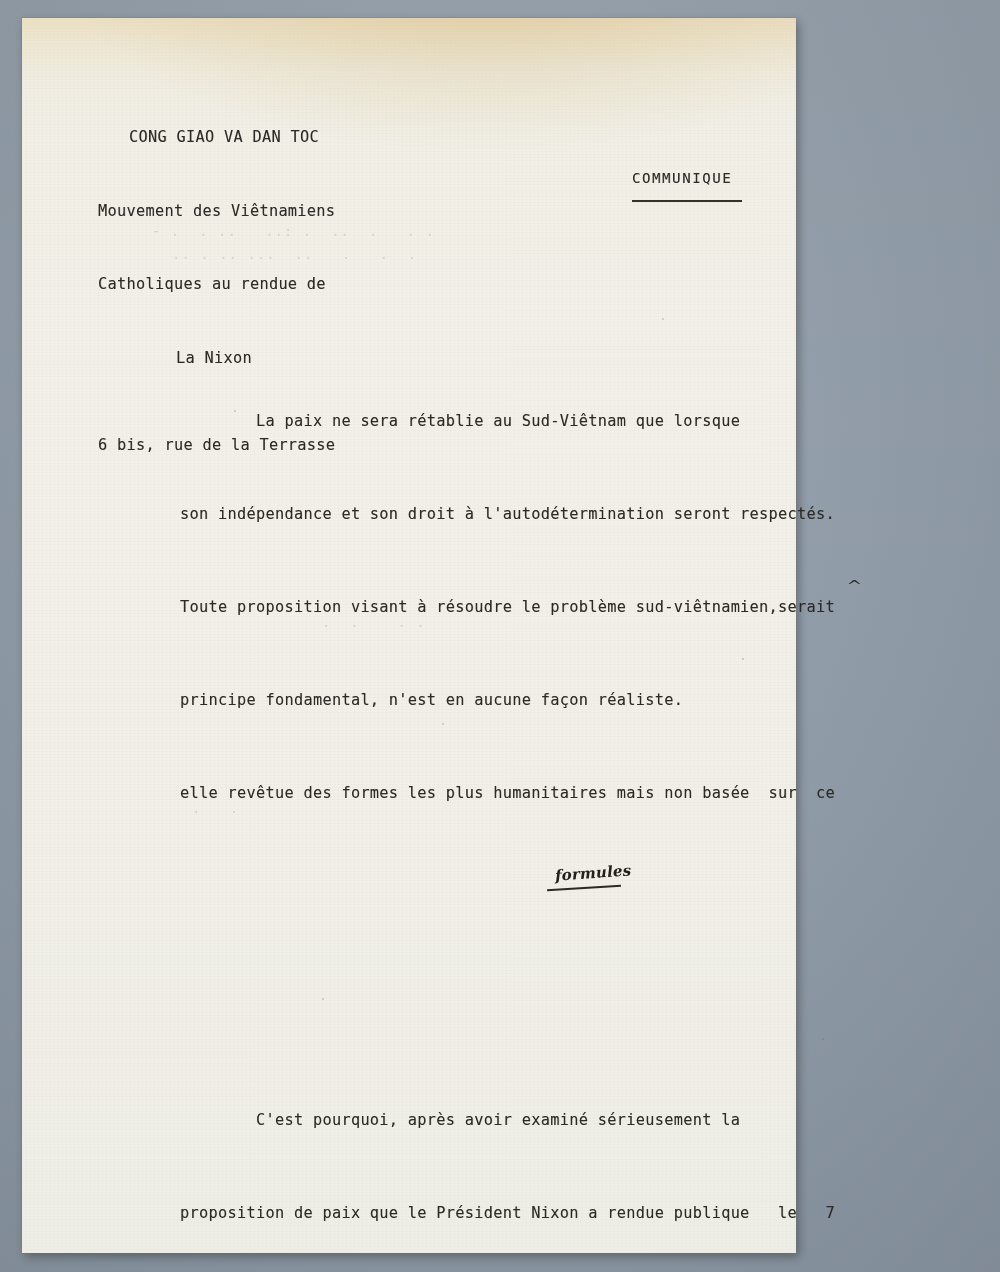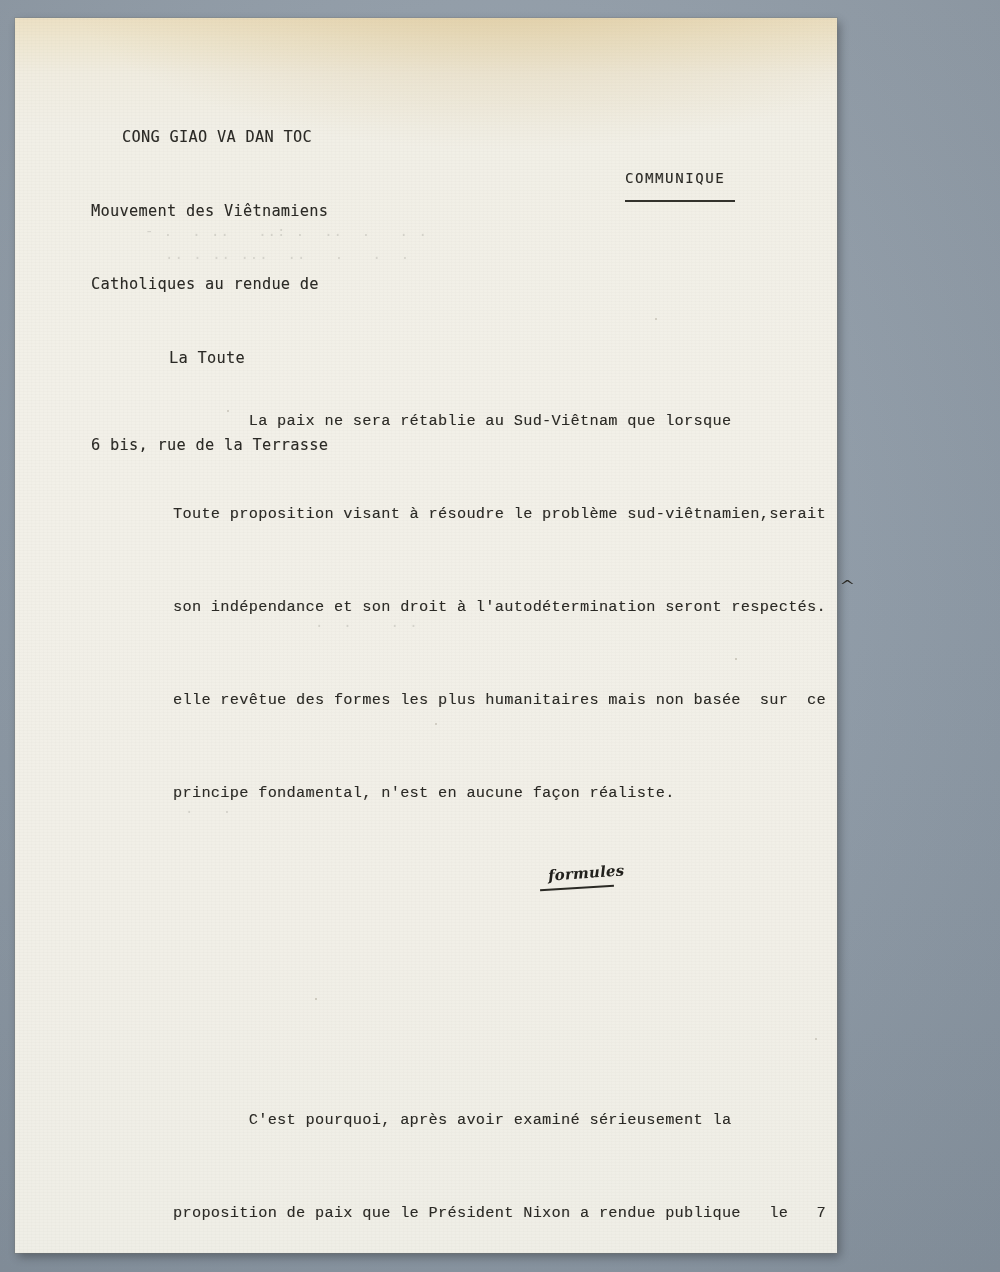--- a/index.html
+++ b/index.html
@@ -21,37 +21,36 @@
     position: absolute;
     inset: 0;
     background:
       radial-gradient(ellipse at 50% 45%, rgba(255,255,255,0.07) 0%, rgba(0,0,0,0.10) 100%),
       linear-gradient(180deg, #99a5b1 0%, #93a0ad 50%, #8e9ba8 100%);
   }
 
   
   .page {
     position: absolute;
-    left: 15px;
+    left: 22px;
     top: 18px;
     width: 774px;
     height: 1235px;
     background:
       linear-gradient(180deg,
         #ece0c4 0px,
         #eee6d0 22px,
         #f0ece0 55px,
         #f1efe6 110px,
         #f2f0e8 400px,
         #f1efe7 900px,
         #efeee6 1235px);
     box-shadow:
       0 0 0 1px rgba(120,120,110,0.25),
       3px 4px 9px rgba(0,0,0,0.30);
-    padding-left: 48px;
   }
   
   .page::before {
     content: "";
     position: absolute;
     inset: 0;
     pointer-events: none;
     background-image:
       repeating-linear-gradient(0deg, rgba(160,155,140,0.045) 0px, rgba(160,155,140,0.045) 1px, transparent 1px, transparent 3px),
       repeating-linear-gradient(90deg, rgba(160,155,140,0.040) 0px, rgba(160,155,140,0.040) 1px, transparent 1px, transparent 4px);
@@ -120,21 +119,21 @@
 
   
   .body-block {
     position: absolute;
     left: 158px;
     top: 233px;
     width: 760px;
   }
   .para { margin: 0 0 0 0; }
   .para-gap { height: 17px; }
-  .line { display: block; white-space: pre; font-family: Liberation Mono, monospace; }
+  .line { display: block; white-space: pre; }
 
   
   .ghost {
     position: absolute;
     color: rgba(70,68,60,0.16);
     font-family: "DejaVu Sans Mono", monospace;
     font-size: 14px;
     white-space: pre;
     letter-spacing: 1px;
     pointer-events: none;
@@ -192,42 +191,42 @@
 
 <div class="backdrop"></div>
 
 <div class="page">
   <div class="sheet-inner">
 
     <div class="tw letterhead">
       <div class="lh-line lh-indent-1">CONG GIAO VA DAN TOC</div>
       <div class="lh-line">Mouvement des Viêtnamiens</div>
       <div class="lh-line">Catholiques au rendue de</div>
-      <div class="lh-line lh-indent-2">La Toute</div>
+      <div class="lh-line lh-indent-2">La Nixon</div>
       <div class="lh-line lh-gap">6 bis, rue de la Terrasse</div>
     </div>
 
     <div class="communique-wrap">
       <div class="tw communique-title" style="position:relative;left:0;top:0;">COMMUNIQUE</div>
       <div class="communique-rule"></div>
     </div>
 
     <div class="ghost ghost-1">- .  . ..   ..: .  ..  .   . .</div>
     <div class="ghost ghost-2">.. . .. ...  ..   .   .  .</div>
     <div class="ghost ghost-3">.  .    . .</div>
     <div class="ghost ghost-4">.   .</div>
 
     <div class="tw body-block" style="position:absolute;">
 
       <div class="para">
         <span class="line">        La paix ne sera rétablie au Sud-Viêtnam que lorsque</span>
+        <span class="line">son indépendance et son droit à l'autodétermination seront respectés.</span>
         <span class="line">Toute proposition visant à résoudre le problème sud-viêtnamien,serait</span>
-        <span class="line">son indépendance et son droit à l'autodétermination seront respectés.</span>
+        <span class="line">principe fondamental, n'est en aucune façon réaliste.</span>
         <span class="line">elle revêtue des formes les plus humanitaires mais non basée  sur  ce</span>
-        <span class="line">principe fondamental, n'est en aucune façon réaliste.</span>
       </div>
       <div class="para-gap"></div>
 
       <div class="para">
         <span class="line">        C'est pourquoi, après avoir examiné sérieusement la</span>
         <span class="line">proposition de paix que le Président Nixon a rendue publique   le   7</span>
         
         
       </div>
       

